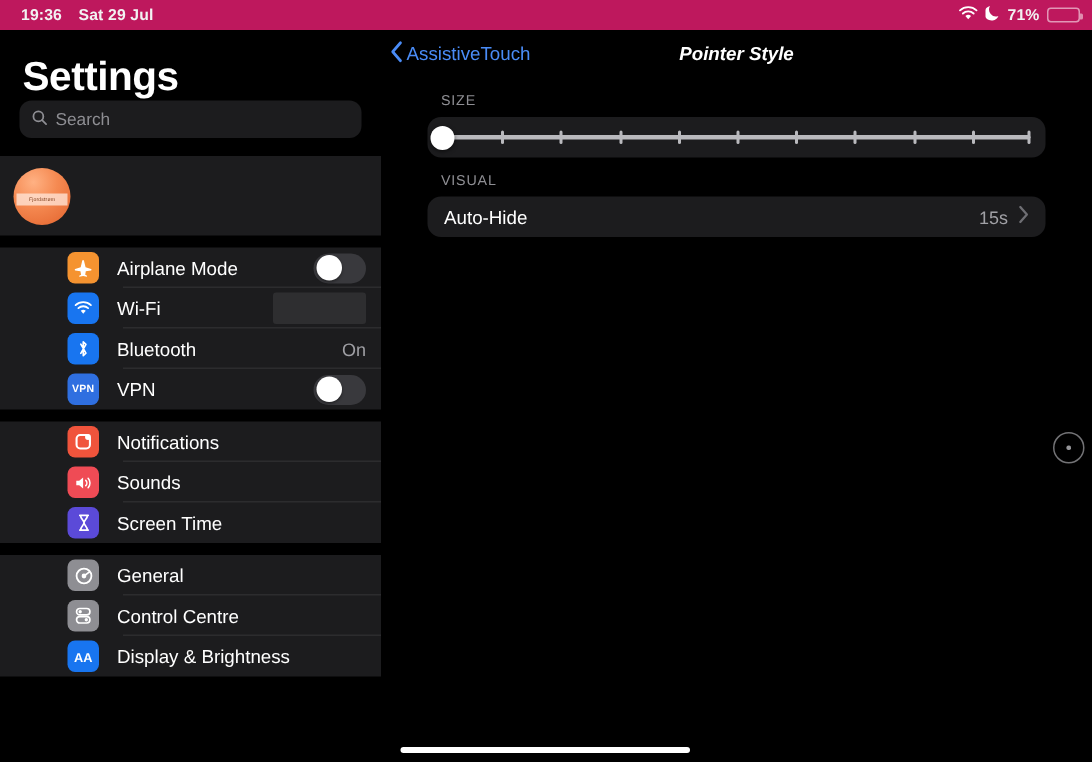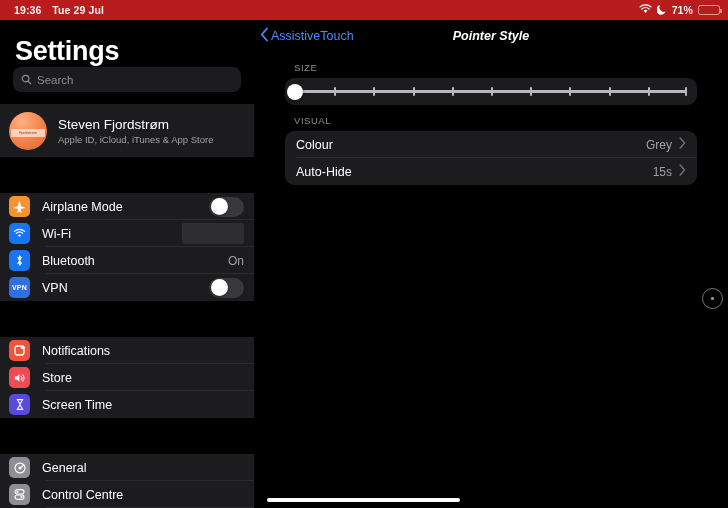--- a/index.html
+++ b/index.html
@@ -5,21 +5,21 @@
   * { box-sizing: border-box; margin: 0; padding: 0; }
   html, body {
     width: 728px; height: 508px;
     background: #000;
     font-family: "Liberation Sans", sans-serif;
     overflow: hidden;
   }
   #screen {
     position: relative;
     width: 728px; height: 508px;
-    background: #b91c1c;
+    background: #be185d;
     color: #fff;
   }
 
   
   #statusbar {
     position: absolute; top: 0; left: 0;
     width: 728px; height: 20px;
     display: flex; align-items: center;
     padding: 0 8px 0 14px;
     font-size: 10.5px; font-weight: bold;
@@ -74,21 +74,21 @@
     display: flex; align-items: center;
     padding: 0 8px;
     gap: 5px;
   }
   #searchbar .srch-ico { flex: none; }
   #searchbar .srch-ph {
     font-size: 11.5px; color: #8e8e93;
   }
 
   .group { background: #1c1c1e; }
-  .group.spaced { margin-top: 36px; }
+  .group.spaced { margin-top: 8px; padding-left: 36px; }
 
   .acct-row {
     display: flex; align-items: center;
     height: 53px; padding: 0 10px 0 9px;
     position: relative;
   }
   .avatar {
     width: 38px; height: 38px; border-radius: 50%;
     flex: none;
     background: radial-gradient(circle at 35% 25%, #ffb183 0%, #f58a52 42%, #e2622c 100%);
@@ -229,21 +229,21 @@
     background: #fff; border-radius: 2px;
   }
 </style>
 </head>
 <body>
 
 <div id="screen">
 
   <div id="statusbar">
     <span class="sb-time">19:36</span>
-    <span class="sb-date">Tue 29 Jul</span>
+    <span class="sb-date">Sat 29 Jul</span>
     <div class="sb-right">
       <span class="wifi-glyph">
         <svg width="13" height="10" viewBox="0 0 13 10">
           <path d="M6.5 8.9 L4.6 6.6 a3 3 0 0 1 3.8 0 Z" fill="#fff"></path>
           <path d="M2.9 5.0 a5.3 5.3 0 0 1 7.2 0" stroke="#fff" stroke-width="1.25" fill="none" stroke-linecap="round"></path>
           <path d="M1.0 2.9 a8.2 8.2 0 0 1 11.0 0" stroke="#fff" stroke-width="1.25" fill="none" stroke-linecap="round"></path>
         </svg>
       </span>
       <span class="moon-glyph">
         <svg width="10" height="11" viewBox="0 0 10 11">
@@ -269,24 +269,20 @@
         </svg>
       </span>
       <span class="srch-ph">Search</span>
     </div>
 
     <div class="group">
       <div class="acct-row">
         <div class="avatar">
           <div class="band">Fjordstrøm</div>
         </div>
-        <div class="acct-text">
-          <div class="acct-name">Steven Fjordstrøm</div>
-          <div class="acct-sub">Apple ID, iCloud, iTunes &amp; App Store</div>
-        </div>
       </div>
     </div>
 
     <div class="group spaced">
 
       <div class="row">
         <span class="rico" style="background:#f59330">
           <svg width="13" height="13" viewBox="0 0 16 16">
             <path d="M14.4 9.1 9.9 7.6 8.6 2.2a.75.75 0 0 0-1.45 0L5.9 7.6 1.4 9.1a.6.6 0 0 0 0 1.1l4.3.6.5 2.9-1.5.9v.8l3.2-.7 3.2.7v-.8l-1.5-.9.5-2.9 4.3-.6a.6.6 0 0 0 0-1.1z" fill="#fff"></path>
           </svg>
@@ -346,21 +342,21 @@
       </div>
 
       <div class="row">
         <span class="rico" style="background:#ef4b55">
           <svg width="13" height="12" viewBox="0 0 14 12">
             <path d="M2 4.3h2.1L6.9 2v8L4.1 7.7H2z" fill="#fff"></path>
             <path d="M8.8 4.1a2.7 2.7 0 0 1 0 3.8" stroke="#fff" stroke-width="1.1" fill="none" stroke-linecap="round"></path>
             <path d="M10.5 2.6a5 5 0 0 1 0 6.8" stroke="#fff" stroke-width="1.1" fill="none" stroke-linecap="round"></path>
           </svg>
         </span>
-        <span class="rlabel">Store</span>
+        <span class="rlabel">Sounds</span>
         <span class="sep"></span>
       </div>
 
 
       <div class="row last">
         <span class="rico" style="background:#5b4ad8">
           <svg width="10" height="13" viewBox="0 0 11 14">
             <path d="M2.4 1.6h6.2M2.4 12.4h6.2M3 1.6c0 2.6 2.5 3.6 2.5 5.4S3 9.8 3 12.4M8 1.6c0 2.6-2.5 3.6-2.5 5.4S8 9.8 8 12.4" stroke="#fff" stroke-width="1.25" fill="none" stroke-linecap="round"></path>
           </svg>
         </span>
@@ -430,32 +426,20 @@
           <div class="tick" style="left: 60%;"></div>
           <div class="tick" style="left: 70%;"></div>
           <div class="tick" style="left: 80%;"></div>
           <div class="tick" style="left: 90%;"></div>
           <div class="tick" style="left: 100%; transform: translateX(-100%);"></div>
         </div>
     </div>
 
     <div class="sec-hdr">VISUAL</div>
     <div class="card">
-      <div class="drow">
-        <span class="dlabel">Colour</span>
-        <span class="dright">
-          <span>Grey</span>
-          <span>
-            <svg width="7" height="12" viewBox="0 0 7 12">
-              <path d="M1.2 1 5.6 6 1.2 11" stroke="#6e6e73" stroke-width="1.5" fill="none" stroke-linecap="round" stroke-linejoin="round"></path>
-            </svg>
-          </span>
-        </span>
-        <span class="dsep"></span>
-      </div>
       <div class="drow last">
         <span class="dlabel">Auto-Hide</span>
         <span class="dright">
           <span>15s</span>
           <span>
             <svg width="7" height="12" viewBox="0 0 7 12">
               <path d="M1.2 1 5.6 6 1.2 11" stroke="#6e6e73" stroke-width="1.5" fill="none" stroke-linecap="round" stroke-linejoin="round"></path>
             </svg>
           </span>
         </span>

